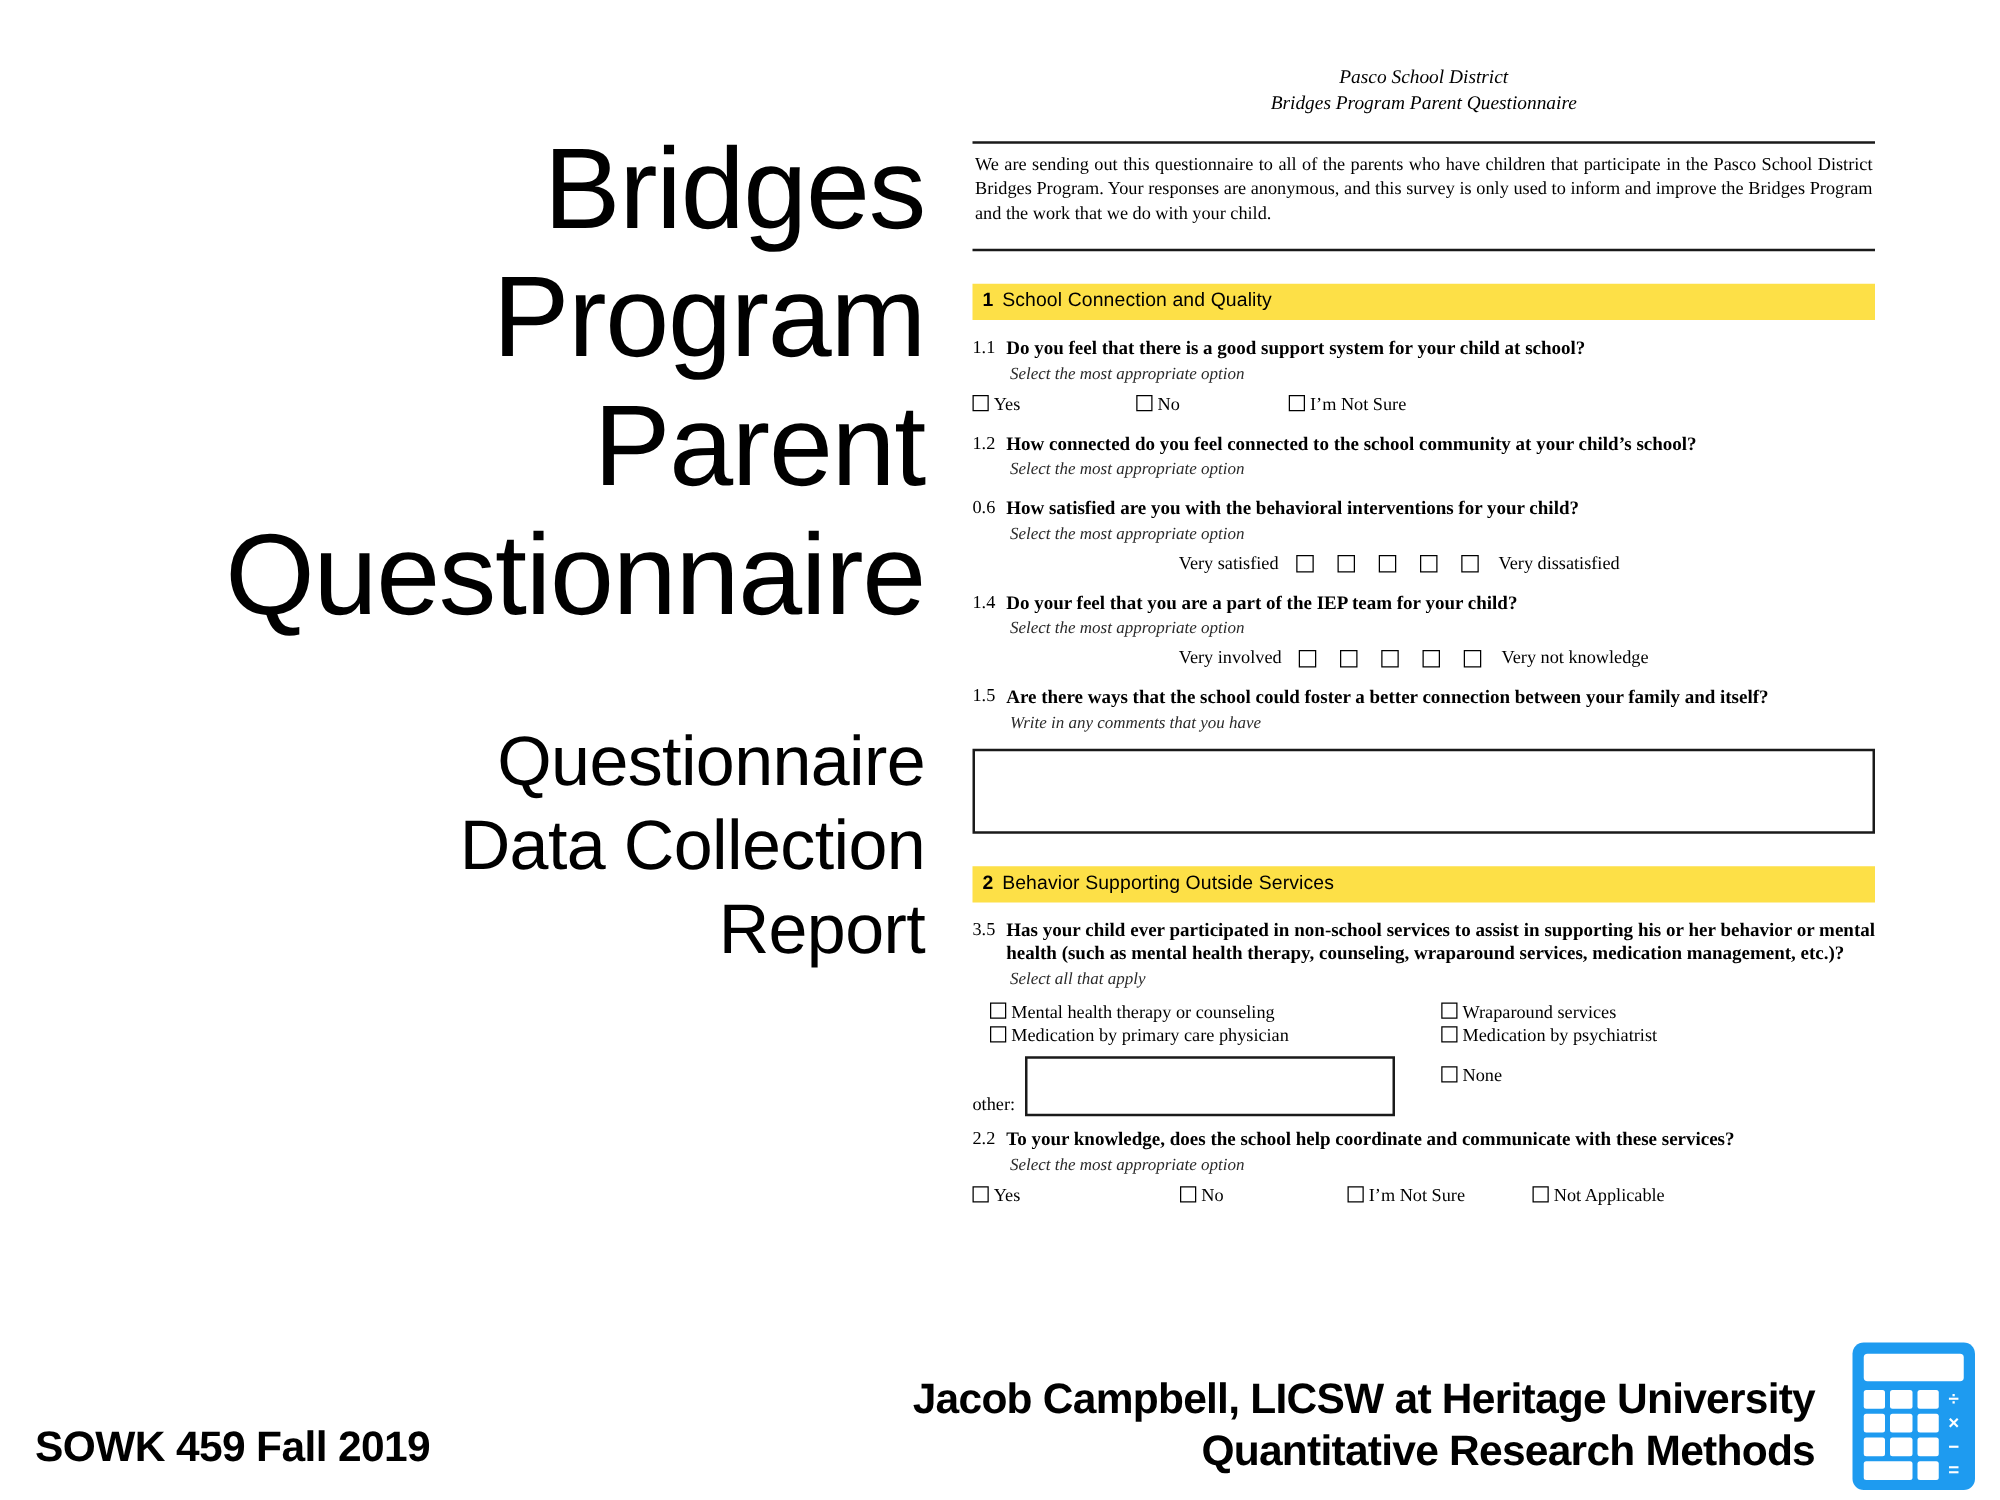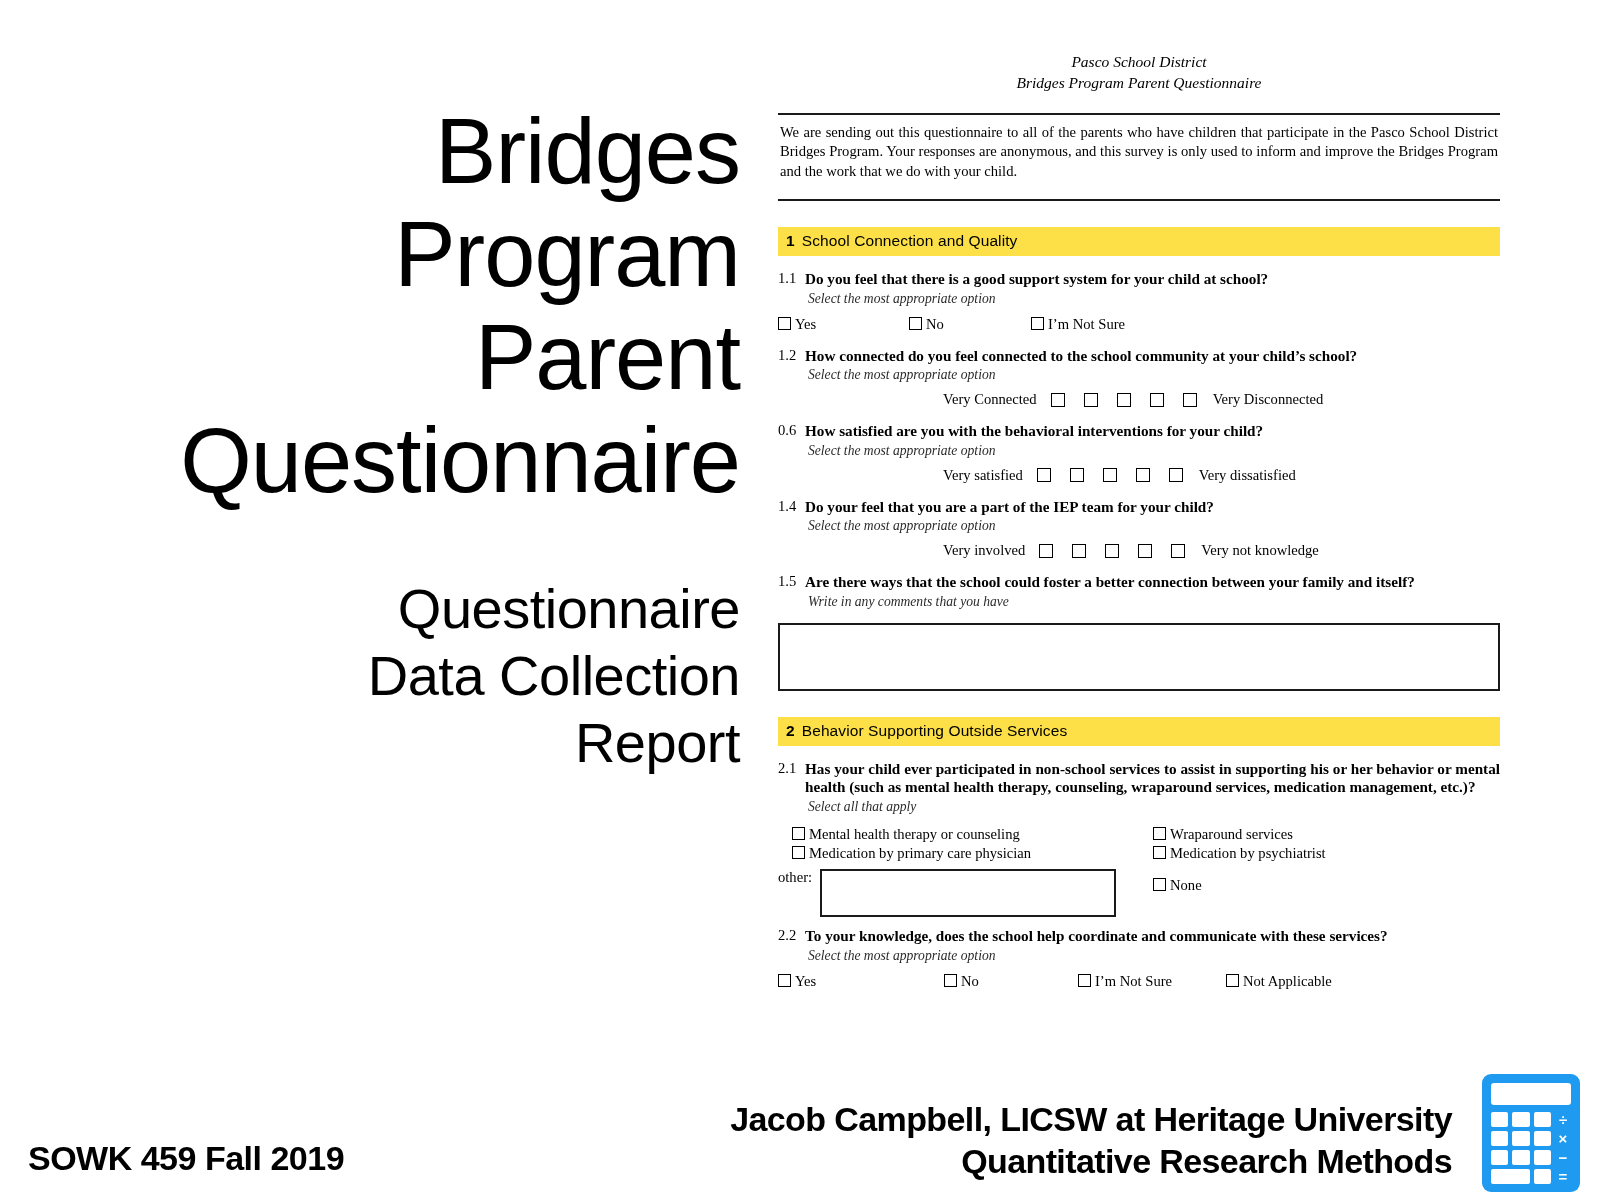--- a/index.html
+++ b/index.html
@@ -194,21 +194,21 @@
     height: 88px;
   }
   .chk-grid .col-l { position: absolute; left: 14px; top: 0; }
   .chk-grid .col-r { position: absolute; left: 375px; top: 0; }
   .chk-grid .line { font-size: 14.6px; line-height: 1.32; white-space: nowrap; }
   .other-wrap {
     position: absolute;
     left: 0px;
     top: 44px;
     display: flex;
-    align-items: flex-start;
+    align-items: flex-end;
   }
   .other-label { font-size: 14.6px; margin-right: 8px; }
   .other-box {
     border: 2px solid #1a1a1a;
     width: 292px;
     height: 44px;
     background: #fff;
   }
   .none-line {
     position: absolute;
@@ -326,31 +326,20 @@
   </div>
   <div class="opt-row">
     <span class="opt c1"><span class="cbx"></span><span>Yes</span></span><span class="opt c2"><span class="cbx"></span><span>No</span></span><span class="opt c3"><span class="cbx"></span><span>I’m Not Sure</span></span>
   </div>
 
   <div class="q">
     <div class="q-num">1.2</div>
     <div class="q-text">How connected do you feel connected to the school community at your child’s school?</div>
     <div class="q-hint">Select the most appropriate option</div>
   </div>
-  <div class="likert">
-    <span class="lab-left">Very Connected</span>
-    <span class="boxes">
-      <span class="cbx"></span>
-      <span class="cbx"></span>
-      <span class="cbx"></span>
-      <span class="cbx"></span>
-      <span class="cbx"></span>
-    </span>
-    <span class="lab-right">Very Disconnected</span>
-  </div>
 
   <div class="q">
     <div class="q-num">0.6</div>
     <div class="q-text">How satisfied are you with the behavioral interventions for your child?</div>
     <div class="q-hint">Select the most appropriate option</div>
   </div>
   <div class="likert">
     <span class="lab-left">Very satisfied</span>
     <span class="boxes">
       <span class="cbx"></span>
@@ -384,21 +373,21 @@
     <div class="q-text">Are there ways that the school could foster a better connection between your family and itself?</div>
     <div class="q-hint">Write in any comments that you have</div>
   </div>
   <div class="textarea-box"></div>
 
   <div class="section-bar">
     <span class="sec-num">2</span><span>Behavior Supporting Outside Services</span>
   </div>
 
   <div class="q">
-    <div class="q-num">2.1</div>
+    <div class="q-num">3.5</div>
     <div class="q-text">Has your child ever participated in non-school services to assist in supporting his or her behavior or mental health (such as mental health therapy, counseling, wraparound services, medication management, etc.)?</div>
     <div class="q-hint">Select all that apply</div>
   </div>
   <div class="chk-grid">
     <div class="col-l">
       <div class="line"><span class="cbx"></span><span>Mental health therapy or counseling</span></div>
       <div class="line"><span class="cbx"></span><span>Medication by primary care physician</span></div>
     </div>
     <div class="col-r">
       <div class="line"><span class="cbx"></span><span>Wraparound services</span></div>

